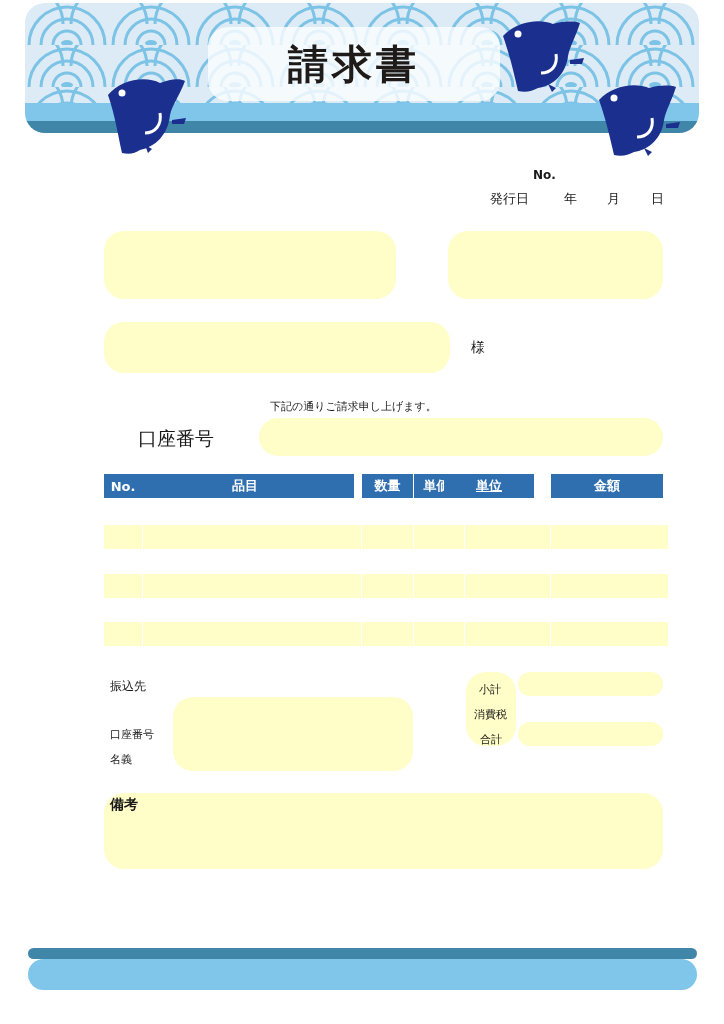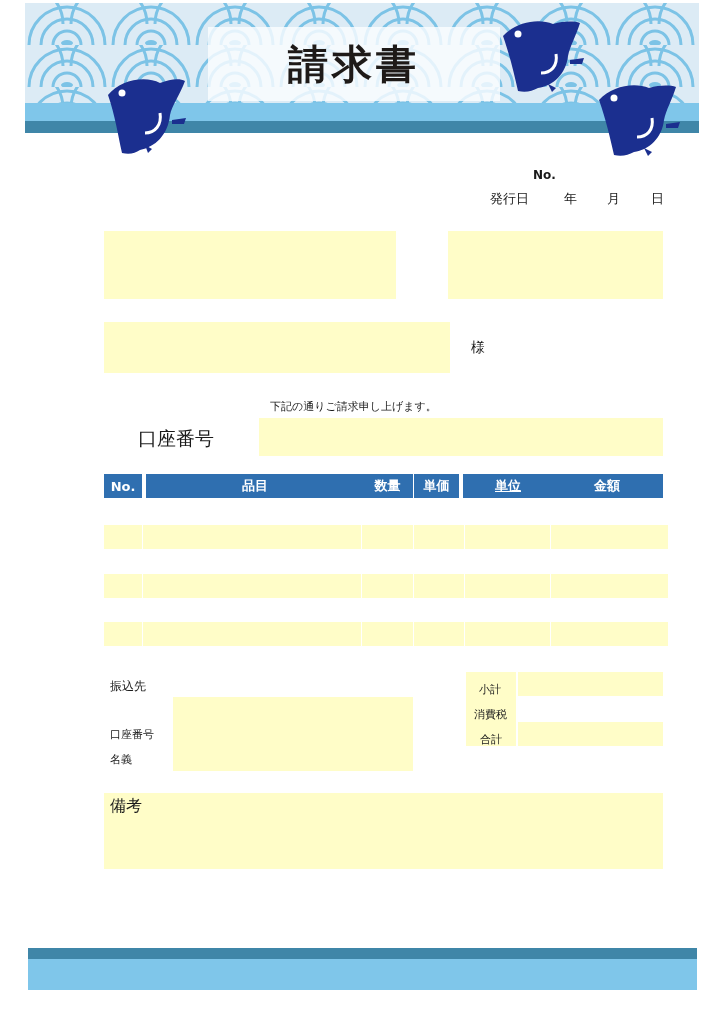--- a/index.html
+++ b/index.html
@@ -2,21 +2,21 @@
 <html><head>
   <meta charset="utf-8">
   <style>
     html, body { margin: 0; padding: 0; }
     body {
       width: 724px; height: 1024px; position: relative; overflow: hidden;
       background: #ffffff;
       font-family: "DejaVu Sans", "Liberation Sans", sans-serif;
       color: #1a1a1a;
     }
-    .abs { position: absolute; }
+    .abs { position: absolute; border-radius: 20px; }
     .yellow { background: #fffdc8; }
 
     
     #header {
       left: 25px; top: 3px; width: 674px; height: 130px;
       overflow: hidden;
     }
     #header .pattern { position: absolute; left: 0; top: 0; width: 674px; height: 100px; background: #dcebf5; }
     #header .band-light { position: absolute; left: 0; top: 100px; width: 674px; height: 18px; background: #7fc6ea; }
     #header .band-dark { position: absolute; left: 0; top: 118px; width: 674px; height: 12px; background: #3f86a8; }
@@ -111,30 +111,30 @@
 
 <span class="txt small" style="left:270px; top:399px;">下記の通りご請求申し上げます。</span>
 <span class="txt" style="left:138px; top:426px; font-size:19px;">口座番号</span>
 <div class="abs yellow" style="left:259px; top:418px; width:404px; height:38px;">
   <span></span>
 </div>
 
 <div class="th" style="left:104px; width:38px;">
     <span>No.</span>
   </div>
-<div class="th" style="left:146px; width:218px;">
+<div class="th" style="left:136px; width:218px;">
     <span>品目</span>
   </div>
 <div class="th" style="left:362px; width:51px;">
     <span>数量</span>
   </div>
 <div class="th" style="left:414px; width:45px;align-items:center;">
     <span>単価</span>
   </div>
-<div class="th" style="left:463px; width:90px;text-decoration:underline;">
+<div class="th" style="left:444px; width:90px;text-decoration:underline;">
     <span>単位</span>
   </div>
 <div class="th" style="left:551px; width:112px;">
     <span>金額</span>
   </div>
 
 <div>
   <div class="cell" style="top:500px; left:104px; width:38px; background:#fff;"></div>
   <div class="cell" style="top:500px; left:143px; width:218px; background:#fff;"></div>
   <div class="cell" style="top:500px; left:362px; width:51px; background:#fff;"></div>
@@ -190,17 +190,17 @@
 
 <div class="abs yellow" style="left:466px; top:672px; width:50px; height:74px;"></div>
 <span class="txt small" style="left:479px; top:682px;">小計</span>
 <span class="txt small" style="left:474px; top:707px;">消費税</span>
 <span class="txt small" style="left:480px; top:732px;">合計</span>
 <div class="abs yellow" style="left:518px; top:672px; width:145px; height:24px;"></div>
 <div class="abs" style="left:518px; top:697px; width:145px; height:24px; background:#fff;"></div>
 <div class="abs yellow" style="left:518px; top:722px; width:145px; height:24px;"></div>
 
 <div class="abs yellow" style="left:104px; top:793px; width:559px; height:76px;">
-  <span class="txt small" style="left:6px; top:3px; font-size:16px;">備考</span>
+  <span class="txt small" style="left:6px; top:3px; font-size:14px;font-weight:bold;">備考</span>
 </div>
 
 <div id="footer-dark" class="abs"></div>
 <div id="footer-light" class="abs"></div>
 
 </body></html>

